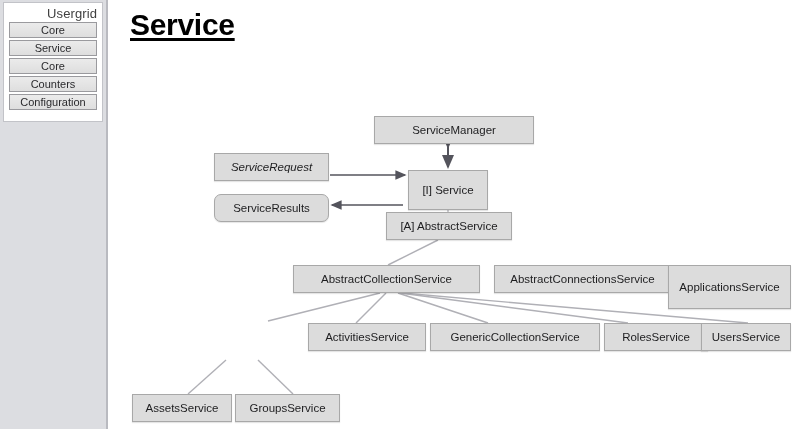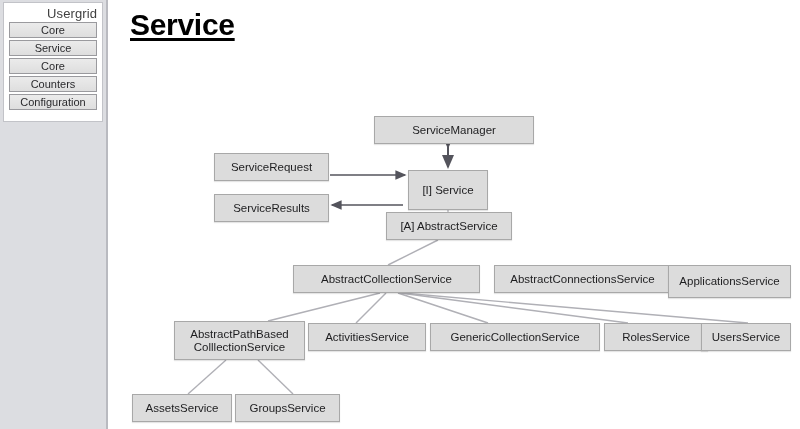--- a/index.html
+++ b/index.html
@@ -159,29 +159,27 @@
     <line x1="278" y1="293" x2="248" y2="323" stroke="#b0b0b6" stroke-width="1.4"></line>
     <line x1="290" y1="293" x2="380" y2="323" stroke="#b0b0b6" stroke-width="1.4"></line>
     <line x1="292" y1="293" x2="520" y2="323" stroke="#b0b0b6" stroke-width="1.4"></line>
     <line x1="294" y1="293" x2="640" y2="323" stroke="#b0b0b6" stroke-width="1.4"></line>
 
     <line x1="118" y1="360" x2="80" y2="394" stroke="#b0b0b6" stroke-width="1.4"></line>
     <line x1="150" y1="360" x2="185" y2="394" stroke="#b0b0b6" stroke-width="1.4"></line>
   </svg>
 
   <div class="node" style="left: 266px; top: 116px; width: 160px; height: 28px;">ServiceManager</div>
-  <div class="node" style="left: 106px; top: 153px; width: 115px; height: 28px;">ServiceRequest</div>
-  <div class="node" style="left: 106px; top: 194px; width: 115px; height: 28px;">ServiceResults</div>
+  <div class="node" style="left: 106px; top: 153px; width: 115px; height: 28px; font-style: italic;">ServiceRequest</div>
+  <div class="node" style="left: 106px; top: 194px; width: 115px; height: 28px; border-radius: 7px;">ServiceResults</div>
   <div class="node" style="left: 300px; top: 170px; width: 80px; height: 40px;">[I] Service</div>
   <div class="node" style="left: 278px; top: 212px; width: 126px; height: 28px;">[A] AbstractService</div>
   <div class="node" style="left: 185px; top: 265px; width: 187px; height: 28px;">AbstractCollectionService</div>
   <div class="node" style="left: 386px; top: 265px; width: 177px; height: 28px;">AbstractConnectionsService</div>
-  <div class="node" style="left: 560px; top: 265px; width: 123px; height: 33px;">ApplicationsService</div>
-  <div class="node" style="left: 66px; top: 321px; width: 131px; height: 39px;">AbstractPathBased
-ColllectionService</div>
+  <div class="node" style="left: 560px; top: 265px; width: 123px; height: 44px;">ApplicationsService</div>
   <div class="node" style="left: 200px; top: 323px; width: 118px; height: 28px;">ActivitiesService</div>
   <div class="node" style="left: 322px; top: 323px; width: 170px; height: 28px;">GenericCollectionService</div>
   <div class="node" style="left: 496px; top: 323px; width: 104px; height: 28px;">RolesService</div>
   <div class="node" style="left: 593px; top: 323px; width: 90px; height: 28px;">UsersService</div>
   <div class="node" style="left: 24px; top: 394px; width: 100px; height: 28px;">AssetsService</div>
   <div class="node" style="left: 127px; top: 394px; width: 105px; height: 28px; text-align: center;">GroupsService</div>
 
 </div>
 
 </body></html>

